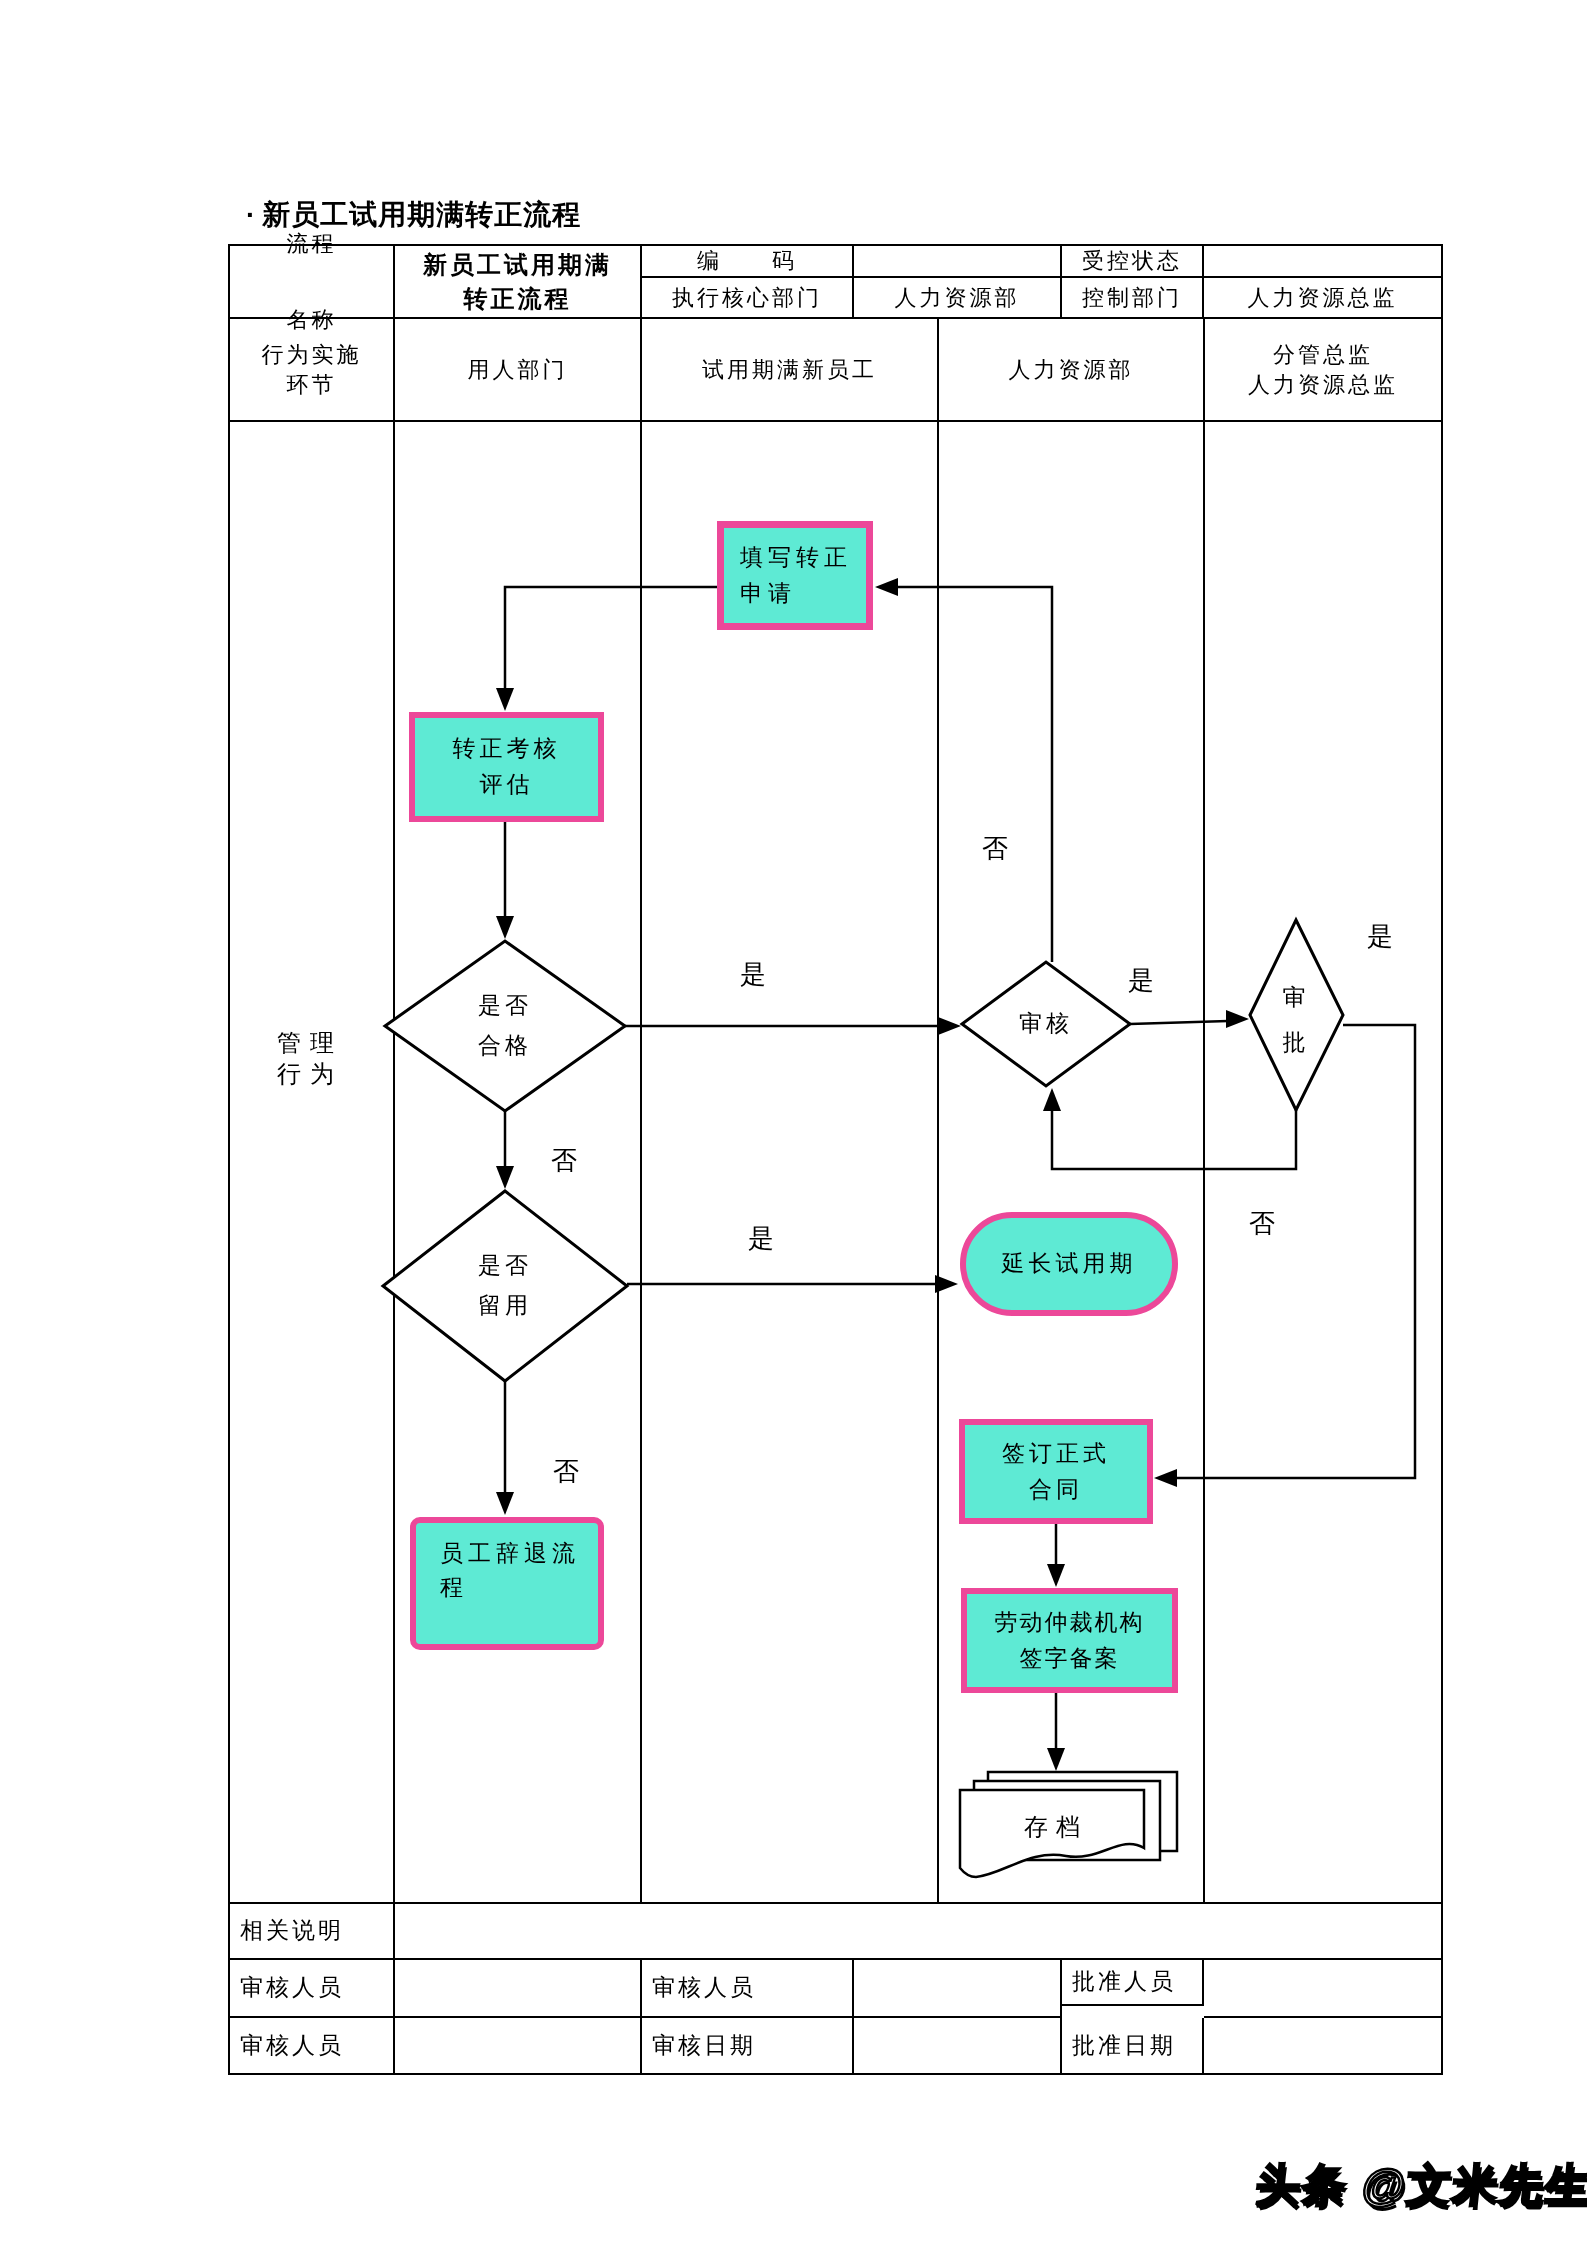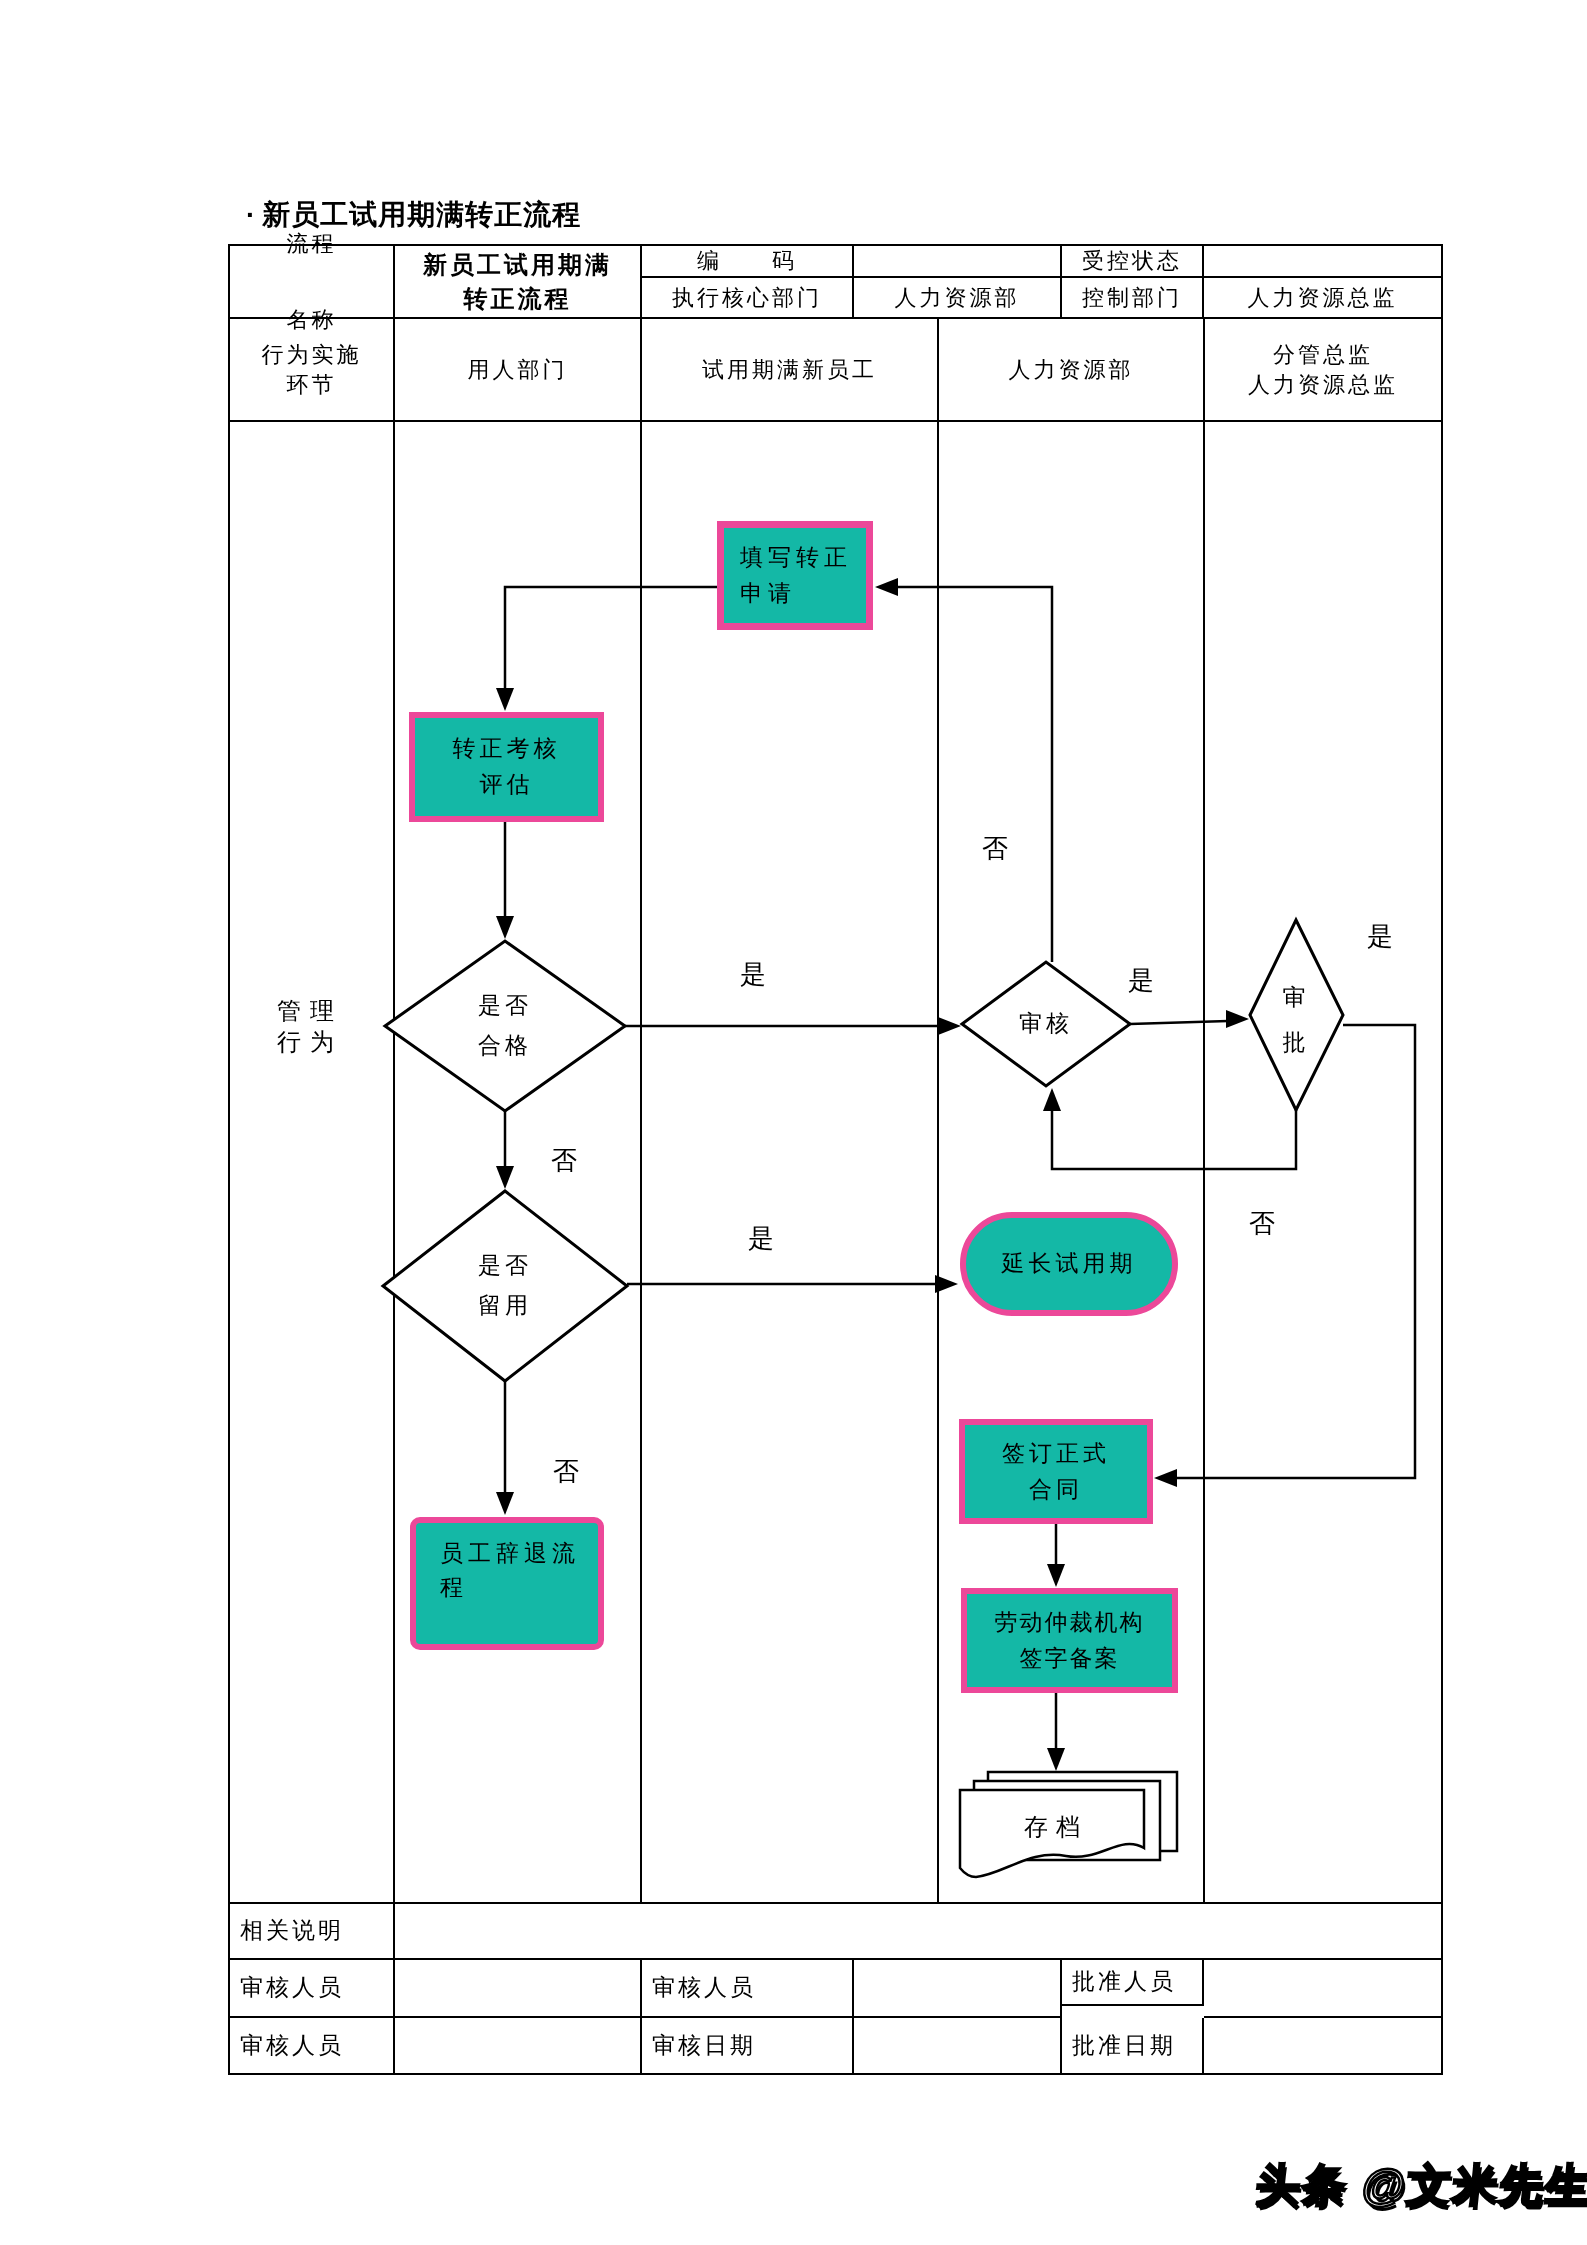--- a/index.html
+++ b/index.html
@@ -12,21 +12,21 @@
   
   .tbl{position:absolute;left:228px;top:244px;width:1213px;height:1829px;
        border-top:2px solid #000;border-left:2px solid #000;}
   .cell{position:absolute;box-sizing:border-box;border-right:2px solid #000;border-bottom:2px solid #000;
         display:flex;flex-direction:column;align-items:center;justify-content:center;
         font-size:22px;line-height:30px;letter-spacing:3px;text-align:center;}
   .cell.left{align-items:flex-start;padding-left:10px;text-align:left;font-size:23px;}
   .cell.boldcell{font-family:"Liberation Sans","DejaVu Sans",sans-serif;font-weight:bold;font-size:24px;line-height:34px;}
   
   .flow-svg{position:absolute;left:0;top:0;pointer-events:none;}
-  .node{position:absolute;box-sizing:border-box;background:#14b8a6;border:6px solid #ec4899;
+  .node{position:absolute;box-sizing:border-box;background:#5eead4;border:6px solid #ec4899;
         font-size:23px;letter-spacing:4px;line-height:36px;
         display:flex;flex-direction:column;align-items:center;justify-content:center;text-align:center;}
   .node.thick{border-width:7px;align-items:flex-start;padding-left:16px;text-align:left;letter-spacing:5px;}
   .node.round{border-radius:52px;}
   .node.round-rect{border-radius:10px;align-items:flex-start;padding-left:24px;justify-content:flex-start;
                    padding-top:14px;line-height:34px;letter-spacing:5px;}
   .dlabel{position:absolute;transform:translate(-50%,-50%);font-size:23px;letter-spacing:4px;
           line-height:40px;text-align:center;white-space:nowrap;}
   .elabel{position:absolute;transform:translate(-50%,-50%);font-size:26px;text-align:center;}
   .lane-side-label{position:absolute;transform:translate(-50%,-50%);font-size:24px;letter-spacing:9px;
@@ -227,21 +227,21 @@
 </div>
 <div class="dlabel" style="left:1296px;top:1020px;line-height:45px;">
   <div>审</div>
   <div>批</div>
 </div>
 
 <div class="dlabel" style="left:1056px;top:1827px;letter-spacing:8px;font-size:24px;">
   <div>存档</div>
 </div>
 
-<div class="lane-side-label" style="left:310px;top:1027px;">
+<div class="lane-side-label" style="left:310px;top:1059px;">
   <div>管理</div>
   <div>行为</div>
 </div>
 
 <div class="elabel" style="left:753px;top:974px;">是</div>
 <div class="elabel" style="left:564px;top:1160px;">否</div>
 <div class="elabel" style="left:995px;top:848px;">否</div>
 <div class="elabel" style="left:1141px;top:980px;">是</div>
 <div class="elabel" style="left:1380px;top:936px;">是</div>
 <div class="elabel" style="left:1262px;top:1223px;">否</div>

